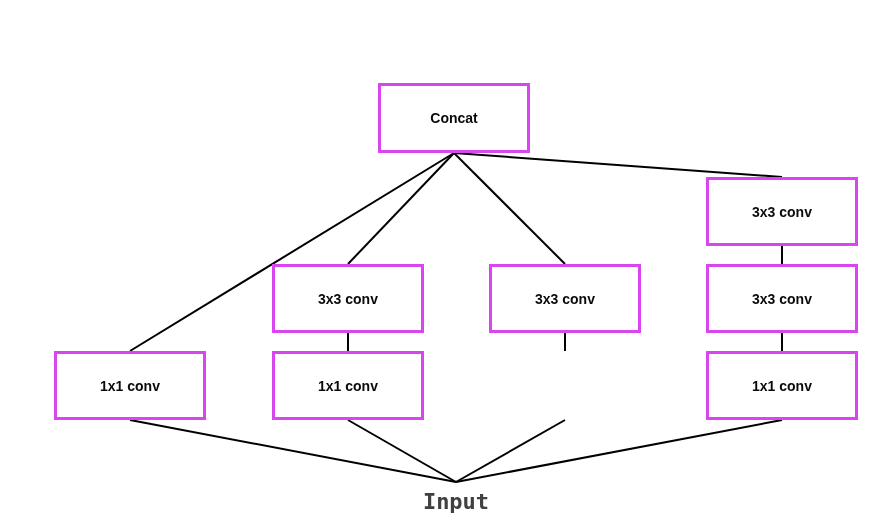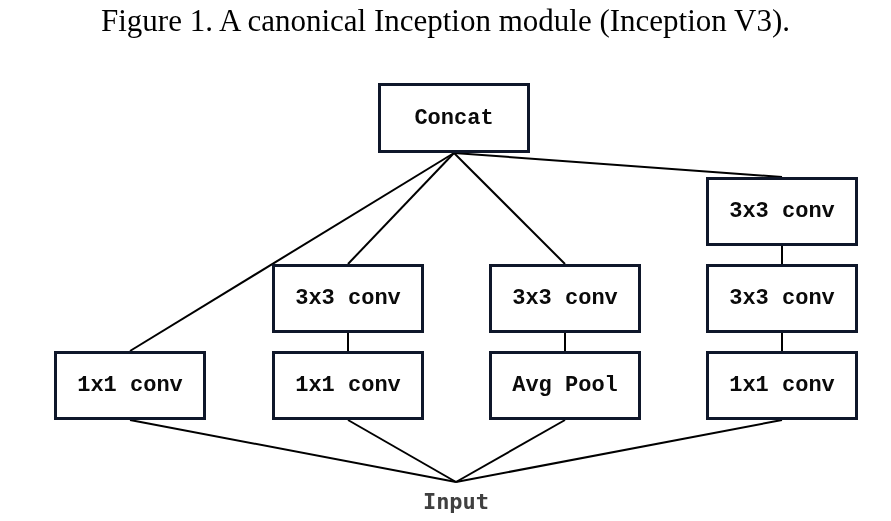--- a/index.html
+++ b/index.html
@@ -24,46 +24,45 @@
   .edges-svg {
     position: absolute;
     left: 0;
     top: 0;
     width: 891px;
     height: 521px;
   }
   .node {
     position: absolute;
     box-sizing: border-box;
-    border: 3px solid #0f172a;
+    border: 3px solid #d946ef;
     background: #ffffff;
     display: flex;
     align-items: center;
     justify-content: center;
-    font-family: Liberation Mono, monospace;
+    font-family: Liberation Sans, sans-serif;
     font-weight: bold;
-    font-size: 22px;
+    font-size: 14px;
     color: #0a0a0a;
     white-space: pre;
   }
   .input-label {
     position: absolute;
     transform: translateX(-50%);
     font-family: "DejaVu Sans Mono", monospace;
     font-weight: bold;
     font-size: 22px;
     color: #404040;
     white-space: nowrap;
   }
 </style>
 </head>
 <body>
 
 <div class="page">
-  <div class="caption">Figure 1. A canonical Inception module (Inception V3).</div>
 
   <svg class="edges-svg" id="edges-svg" width="891" height="521" viewBox="0 0 891 521">
       <line x1="454" y1="153" x2="130" y2="351" stroke="#000000" stroke-width="2"></line>
       <line x1="454" y1="153" x2="348" y2="264" stroke="#000000" stroke-width="2"></line>
       <line x1="454" y1="153" x2="565" y2="264" stroke="#000000" stroke-width="2"></line>
       <line x1="454" y1="153" x2="782" y2="177" stroke="#000000" stroke-width="2"></line>
       <line x1="348" y1="333" x2="348" y2="351" stroke="#000000" stroke-width="2"></line>
       <line x1="565" y1="333" x2="565" y2="351" stroke="#000000" stroke-width="2"></line>
       <line x1="782" y1="246" x2="782" y2="264" stroke="#000000" stroke-width="2"></line>
       <line x1="782" y1="333" x2="782" y2="351" stroke="#000000" stroke-width="2"></line>
@@ -76,21 +75,20 @@
   <div class="node" style="left: 378px; top: 83px; width: 152px; height: 70px;">Concat</div>
 
   <div class="node" style="left: 54px; top: 351px; width: 152px; height: 69px;">1x1 conv</div>
 
   <div class="node" style="left: 272px; top: 264px; width: 152px; height: 69px;">3x3 conv</div>
 
   <div class="node" style="left: 272px; top: 351px; width: 152px; height: 69px;">1x1 conv</div>
 
   <div class="node" style="left: 489px; top: 264px; width: 152px; height: 69px;">3x3 conv</div>
 
-  <div class="node" style="left: 489px; top: 351px; width: 152px; height: 69px;">Avg Pool</div>
 
   <div class="node" style="left: 706px; top: 177px; width: 152px; height: 69px;">3x3 conv</div>
 
   <div class="node" style="left: 706px; top: 264px; width: 152px; height: 69px;">3x3 conv</div>
 
   <div class="node" style="left: 706px; top: 351px; width: 152px; height: 69px;">1x1 conv</div>
 
   <div class="input-label" id="input-label" style="left: 456px; top: 489px;">Input</div>
 </div>
 

